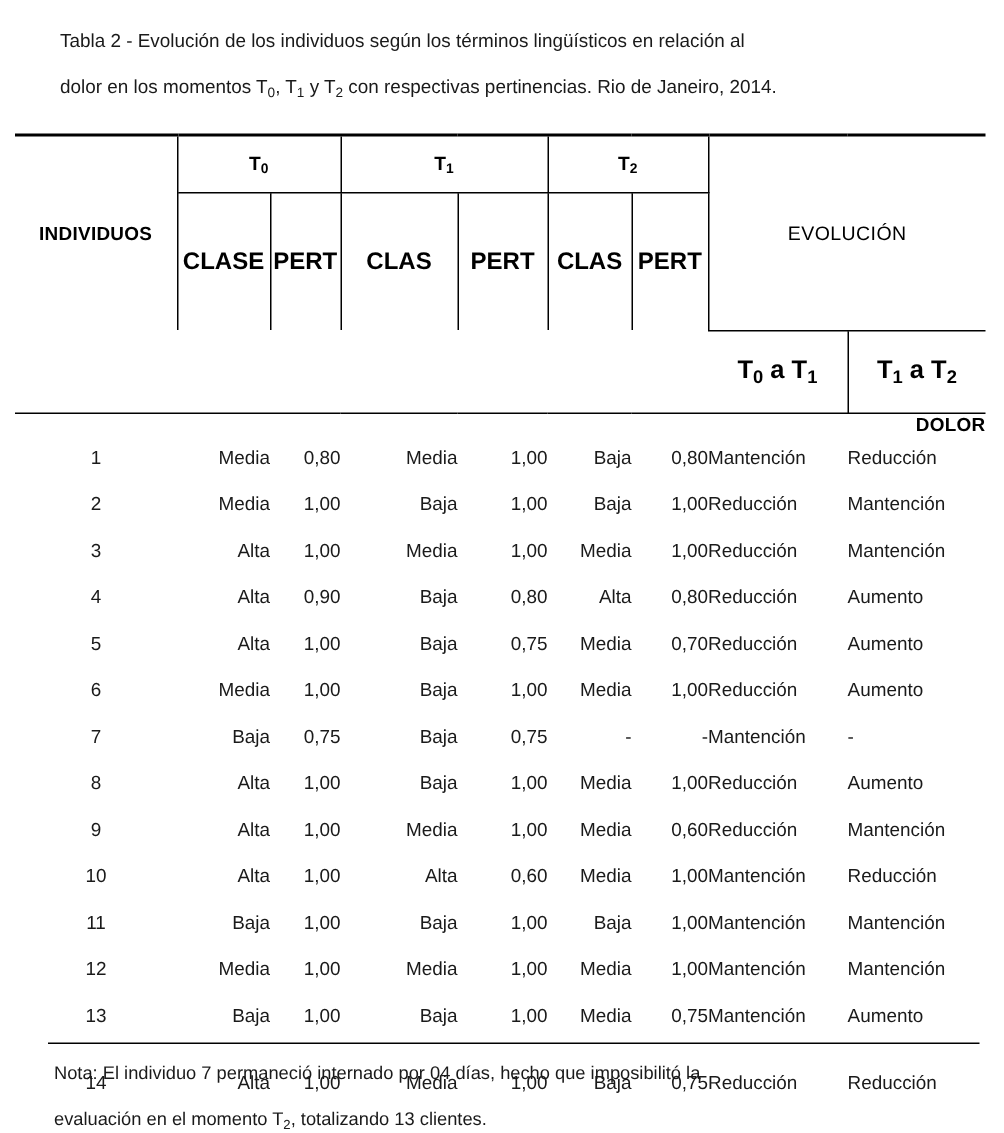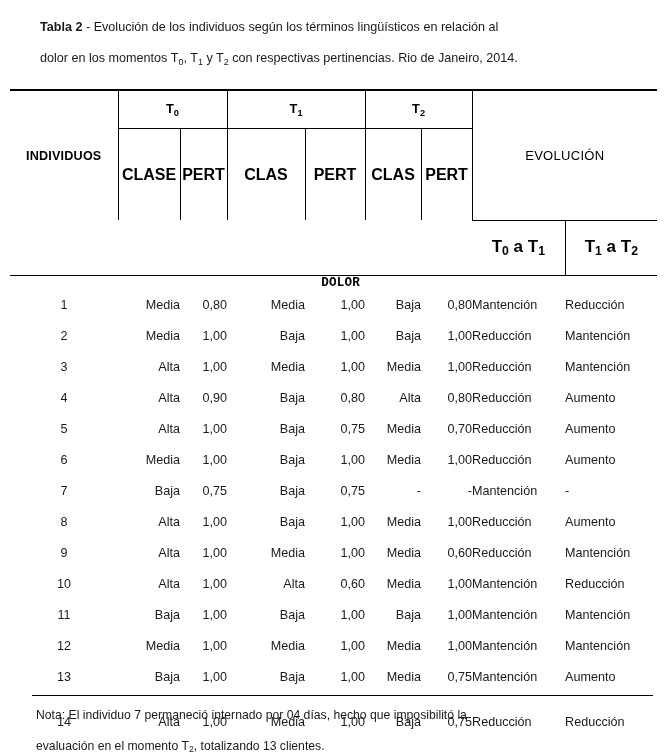--- a/index.html
+++ b/index.html
@@ -24,21 +24,21 @@
   
   .caption {
     position: absolute;
     left: 40px;
     top: 12px;
     width: 600px;
     font-size: 12.6px;
     line-height: 31px;
     color: #1a1a1a;
   }
-  .caption b { font-weight: bold; margin-top: 46px; }
+  .caption b { font-weight: normal; margin-top: 46px; }
   sub { font-size: 0.72em; vertical-align: -0.28em; }
 
   
   .table-wrap {
     position: absolute;
     left: 10px;
     top: 89px;
     width: 647px;
   }
   table.tbl {
@@ -210,21 +210,21 @@
         <td class="b-bottom"></td>
         <td class="cell-evsub divider b-bottom">
           <span>T</span><sub>0</sub><span> a T</span><sub>1</sub>
         </td>
         <td class="cell-evsub b-bottom">
           <span>T</span><sub>1</sub><span> a T</span><sub>2</sub>
         </td>
       </tr>
 
       <tr class="row-dolor">
-        <td colspan="9" style="text-align:center;padding-left:14px;font-family:Liberation Mono, monospace;">DOLOR</td>
+        <td colspan="9" style="text-align:right;padding-left:14px;">DOLOR</td>
       </tr>
 
       </tbody>
         <tbody id="rows-body">
           <tr class="drow">
             <td class="c-num">1</td>
             <td class="c-right">Media</td>
             <td class="c-right">0,80</td>
             <td class="c-right">Media</td>
             <td class="c-right">1,00</td>

